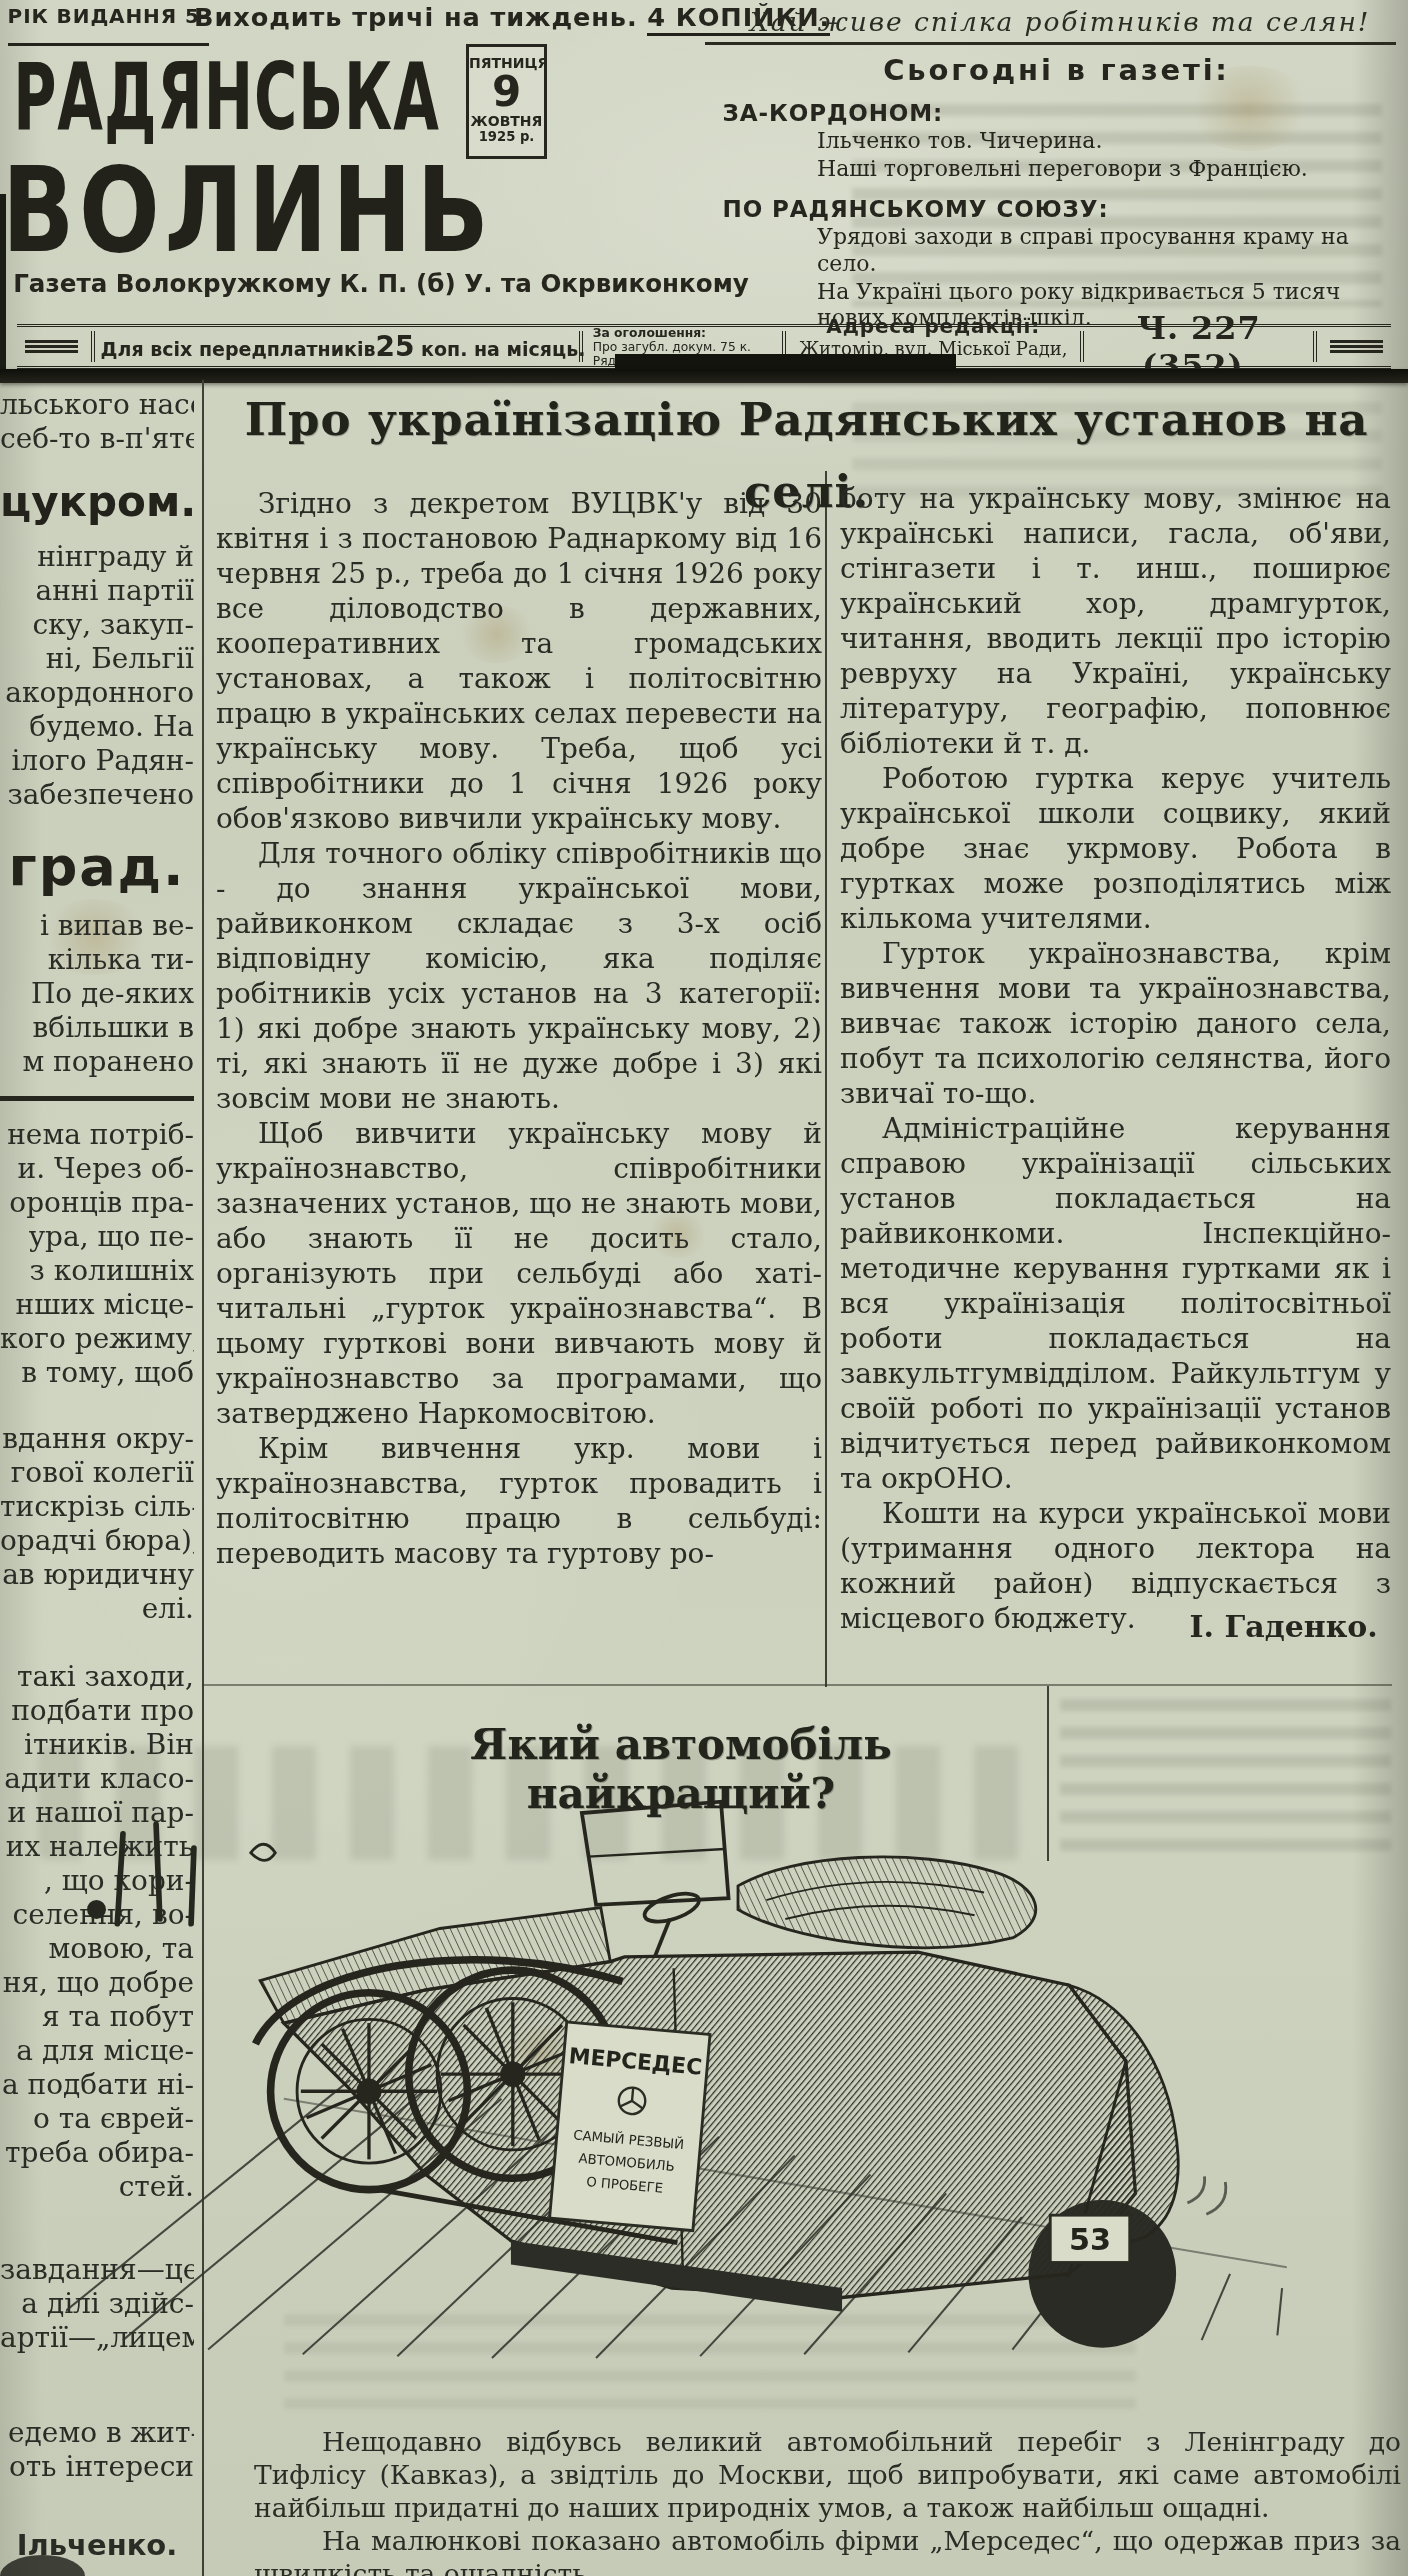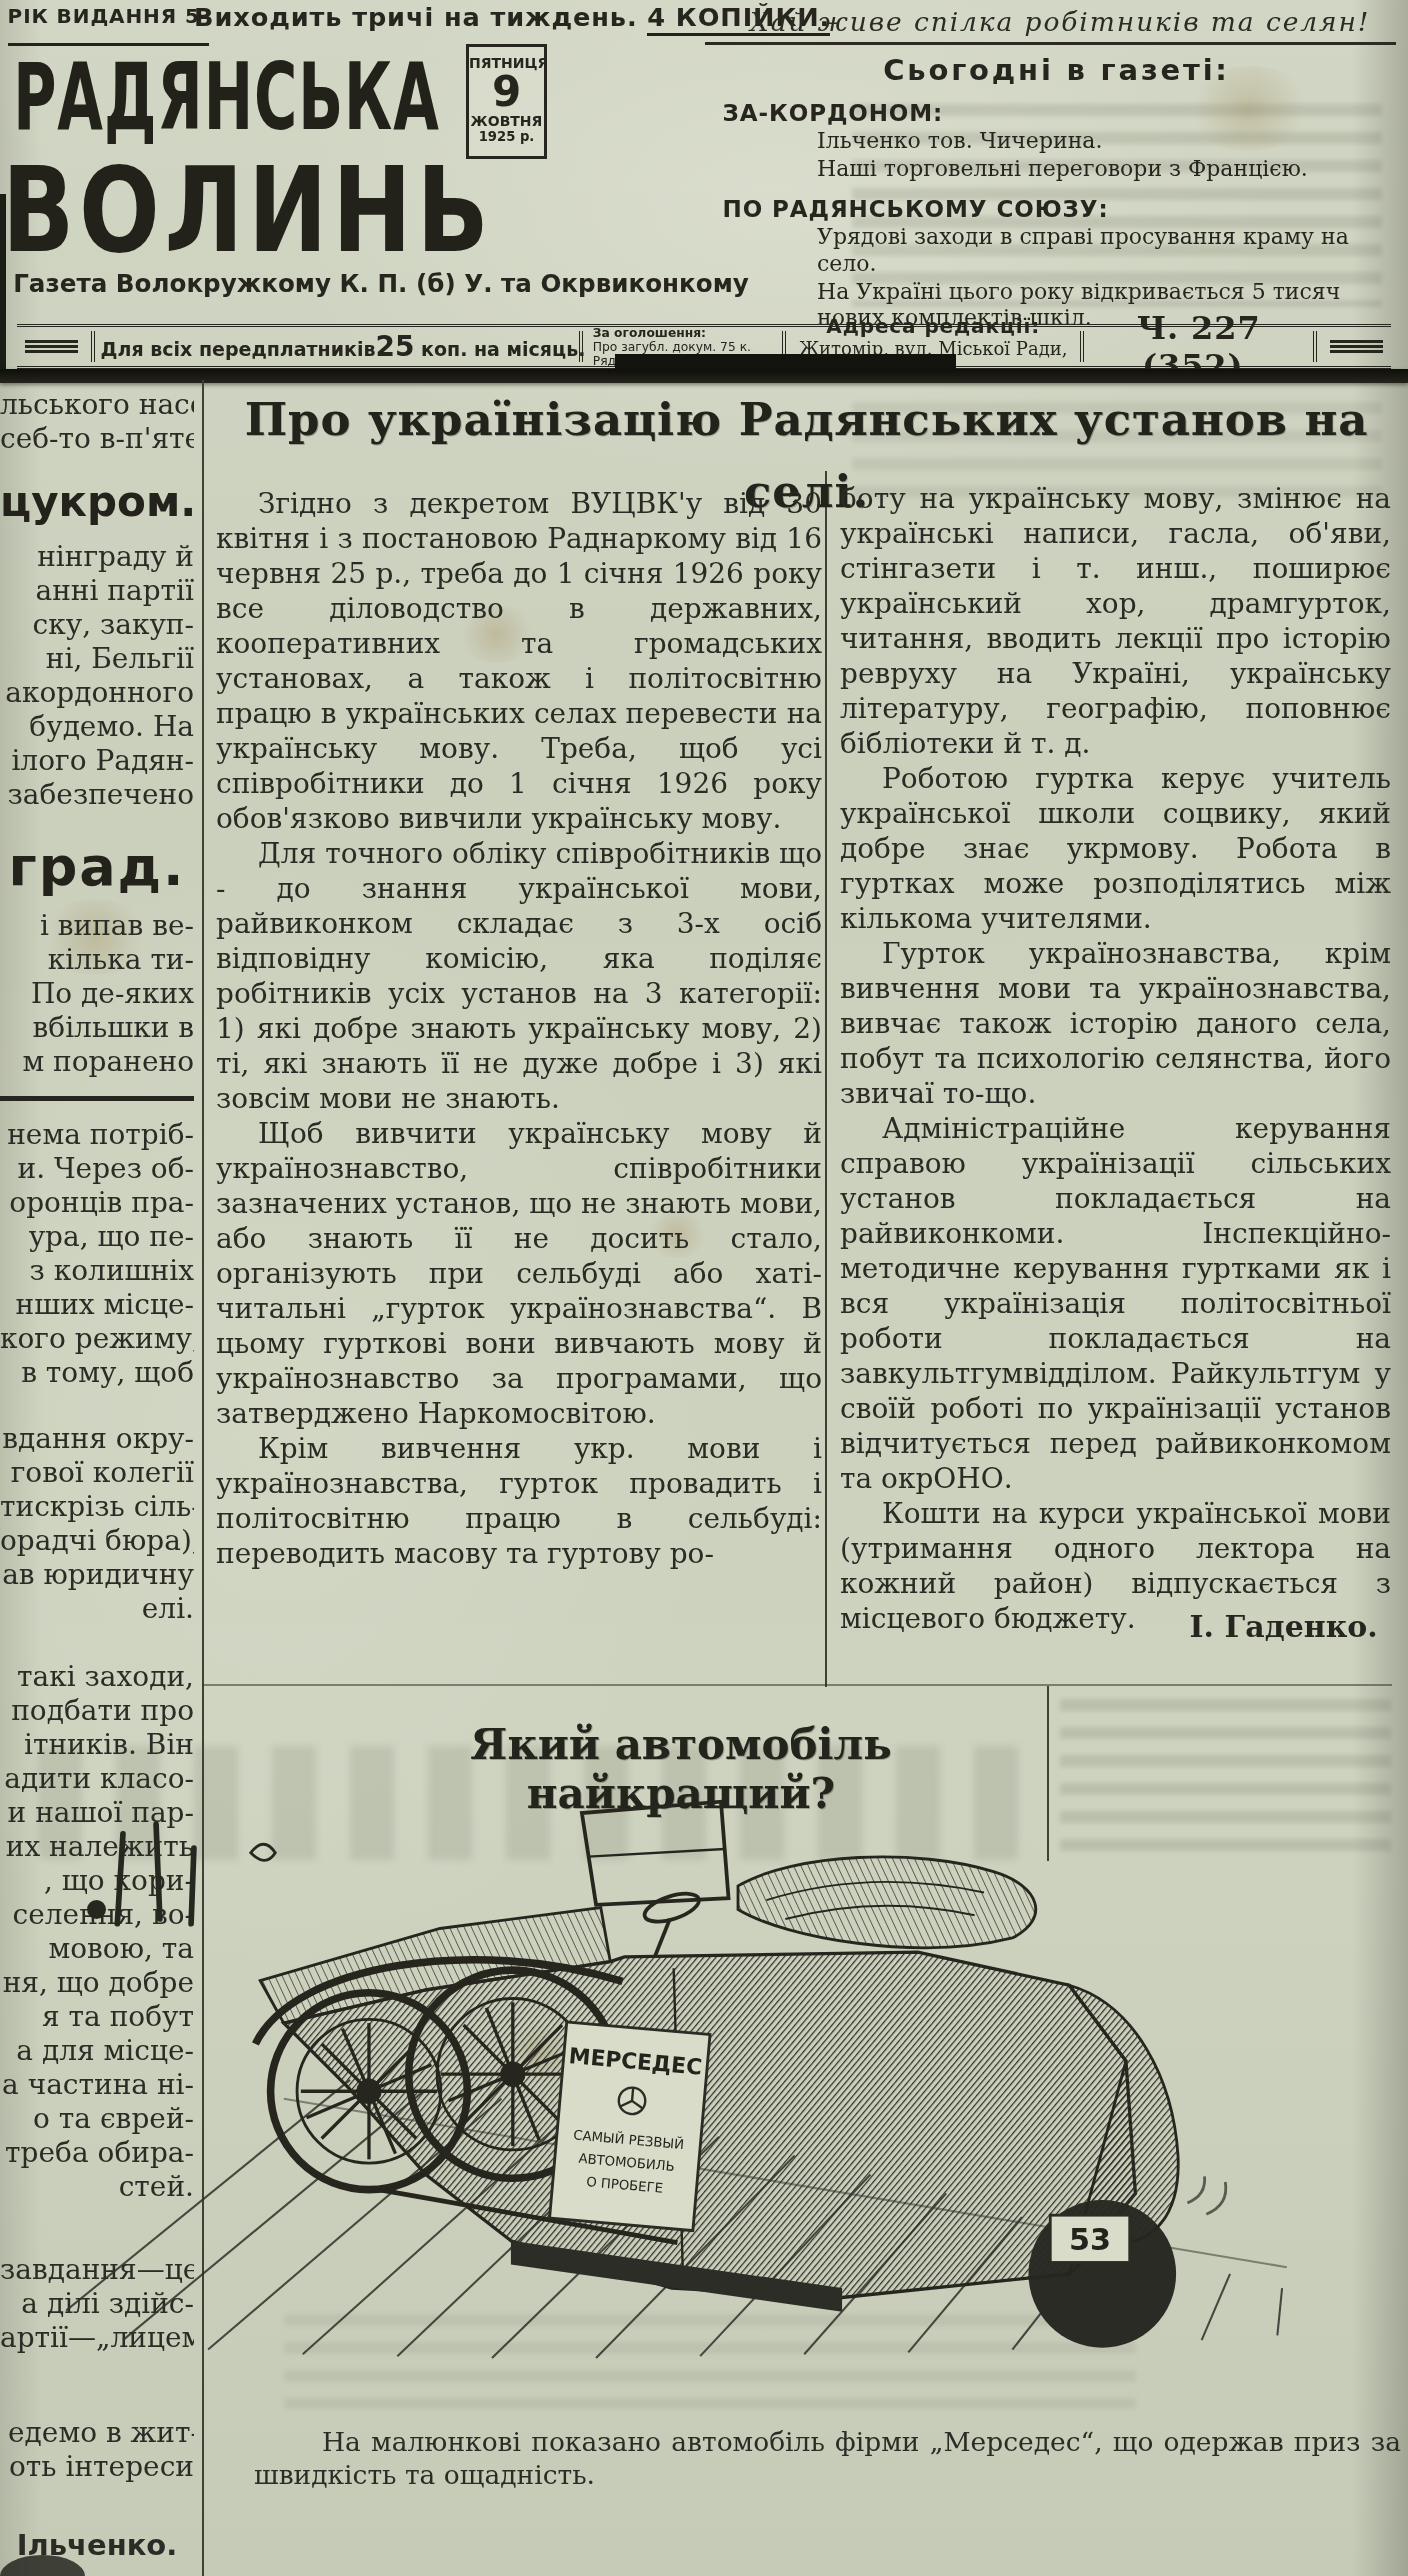--- a/index.html
+++ b/index.html
@@ -230,21 +230,21 @@
         <div class="lline">ітників. Він</div>
         <div class="lline">адити класо-</div>
         <div class="lline">и нашої пар-</div>
         <div class="lline">их належить</div>
         <div class="lline">, що кори-</div>
         <div class="lline">селення, во-</div>
         <div class="lline">мовою, та</div>
         <div class="lline">ня, що добре</div>
         <div class="lline">я та побут</div>
         <div class="lline">а для місце-</div>
-        <div class="lline">а частина ні-</div>
+        <div class="lline">а подбати ні-</div>
         <div class="lline">о та єврей-</div>
         <div class="lline">треба обира-</div>
         <div class="lline">стей.</div>
       </div>
     <div class="lc-g6">
         <div class="lline">завдання—це</div>
         <div class="lline">а ділі здійс-</div>
         <div class="lline">артії—„лицем</div>
       </div>
     <div class="lc-g7">
@@ -381,17 +381,18 @@
       </g>
 
       <g stroke="#2b2c24" stroke-width="3" fill="none" opacity="0.7">
         <path d="M1185,430 q20,-8 18,-28"></path>
           <path d="M1205,442 q24,-10 20,-34"></path>
       </g>
     </svg>
   </div>
 
   <div class="abs" id="caption">
+      <p>Нещодавно відбувсь великий автомобільний перебіг з Ленінграду до Тифлісу (Кавказ), а звідтіль до Москви, щоб випробувати, які саме автомобілі найбільш придатні до наших природніх умов, а також найбільш ощадні.</p>
       <p>На малюнкові показано автомобіль фірми „Мерседес“, що одержав приз за швидкість та ощадність.</p>
     </div>
 
 </div>
 
 
 </body></html>

